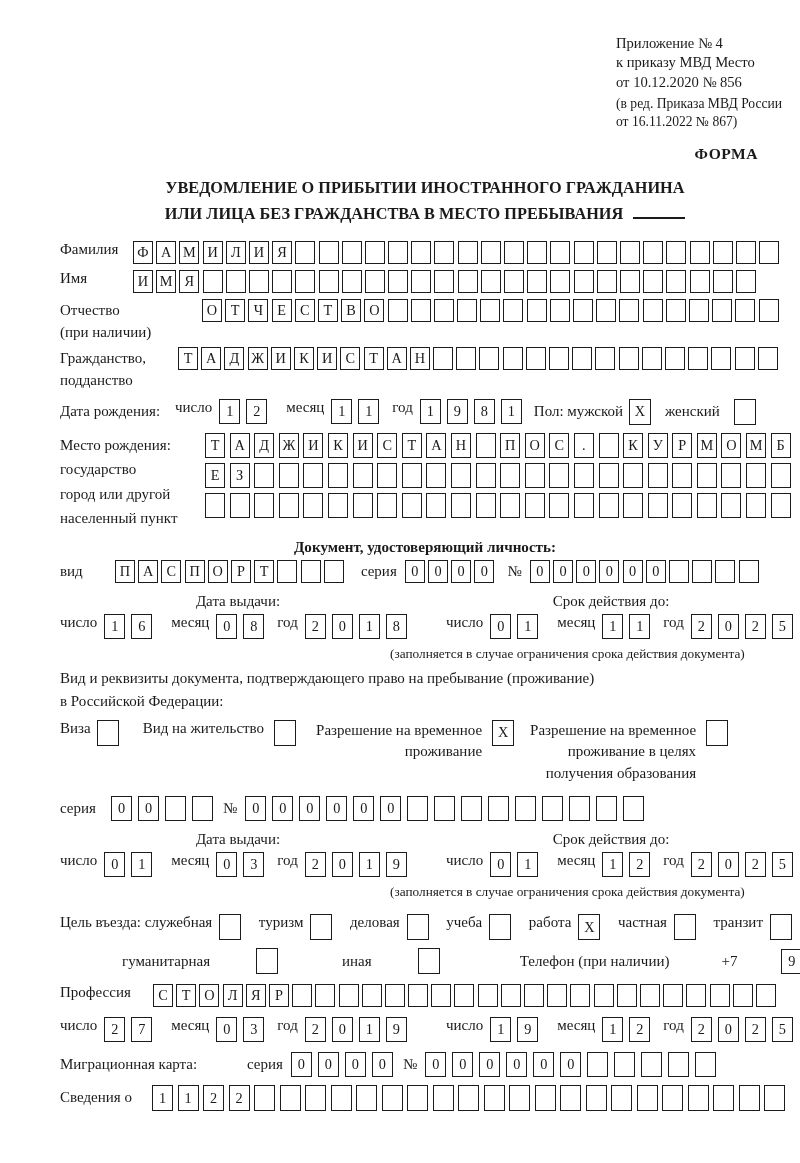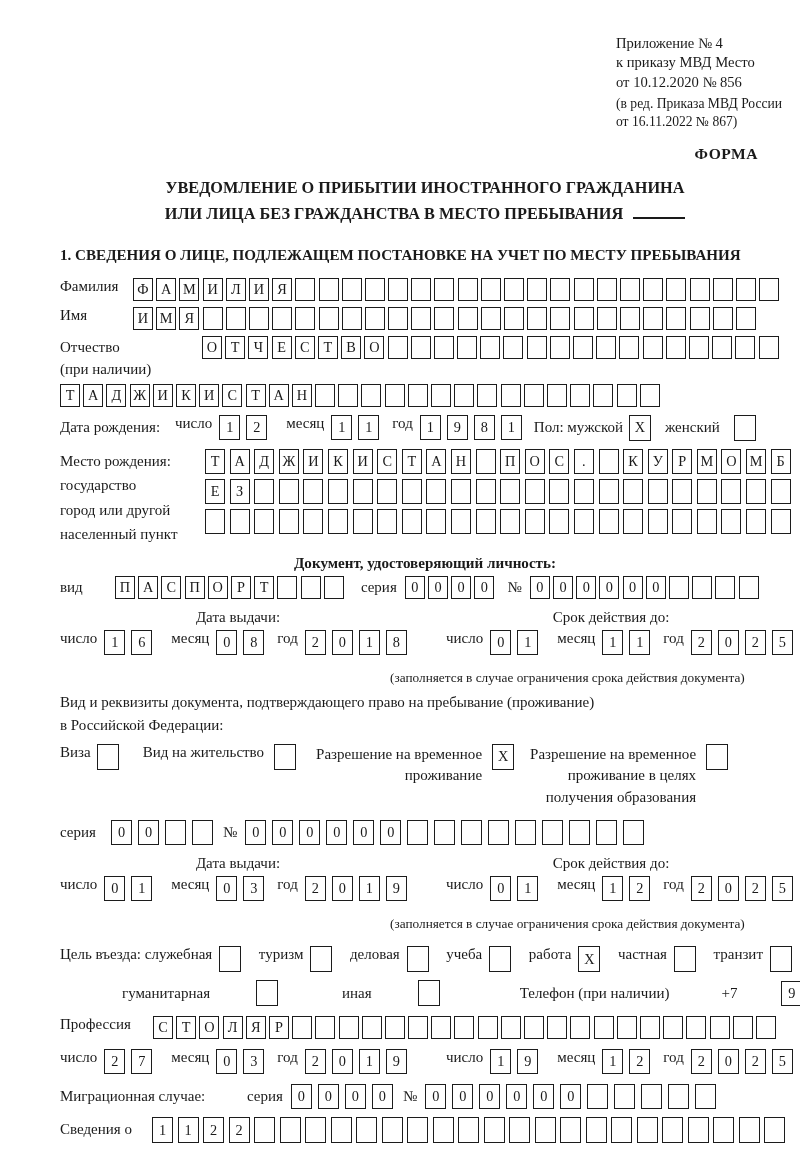--- a/index.html
+++ b/index.html
@@ -36,21 +36,21 @@
   .dblock{display:flex;margin-top:10px;}
   .dcol-l{width:386px;flex:none;}
   .dcol-r{flex:none;}
   .dhead{text-align:center;margin-bottom:4px;}
   .dcol-l .dhead{width:356px;}
   .dcol-r .dhead{width:330px;}
   .dgroup{display:flex;align-items:flex-start;flex:none;}
   .dlab{flex:none;margin-right:7px;}
   .dlab.month{margin-left:13px;}
   .dlab.year{margin-left:7px;}
-  .dnote{font-size:13.3px;white-space:nowrap;margin-left:-56px;margin-top:15px;}
+  .dnote{font-size:13.3px;white-space:nowrap;margin-left:-56px;margin-top:7px;}
   .center-b{text-align:center;font-weight:bold;margin-top:8px;font-size:15.1px;}
   .optrow{margin-top:10px;}
   .optlines{display:inline-flex;flex-direction:column;align-items:flex-end;line-height:21.5px;flex:none;}
   .purp{justify-content:space-between;width:732px;margin-top:14px;}
   .pp{display:flex;align-items:flex-start;flex:none;}
   .pp .cell{margin-left:7px;}
 </style>
 </head>
 <body>
 
@@ -66,21 +66,20 @@
 
   <div class="forma">ФОРМА</div>
 
   <div class="title">
     <div>УВЕДОМЛЕНИЕ О ПРИБЫТИИ ИНОСТРАННОГО ГРАЖДАНИНА</div>
     <div>
       <span>ИЛИ ЛИЦА БЕЗ ГРАЖДАНСТВА В МЕСТО ПРЕБЫВАНИЯ</span><span class="blank"></span>
     </div>
   </div>
 
-  <div class="sec1">1. СВЕДЕНИЯ О ЛИЦЕ, ПОДЛЕЖАЩЕМ ПОСТАНОВКЕ НА УЧЕТ ПО МЕСТУ ПРЕБЫВАНИЯ</div>
 
   <div class="frow mt14">
     <div class="lbl w73">Фамилия</div>
     <div class="boxes">
         <span class="cell">Ф</span>
         <span class="cell">А</span>
         <span class="cell">М</span>
         <span class="cell">И</span>
         <span class="cell">Л</span>
         <span class="cell">И</span>
@@ -170,20 +169,24 @@
         <span class="cell"></span>
         <span class="cell"></span>
         <span class="cell"></span>
         <span class="cell"></span>
         <span class="cell"></span>
         <span class="cell"></span>
       </div>
   </div>
 
   <div class="frow mt4">
+    <div class="lcol w118">
+      <div>Гражданство,</div>
+      <div>подданство</div>
+    </div>
     <div class="boxes">
         <span class="cell">Т</span>
         <span class="cell">А</span>
         <span class="cell">Д</span>
         <span class="cell">Ж</span>
         <span class="cell">И</span>
         <span class="cell">К</span>
         <span class="cell">И</span>
         <span class="cell">С</span>
         <span class="cell">Т</span>
@@ -587,21 +590,21 @@
           <span class="dlab year">год</span>
           <span class="cell d">2</span>
           <span class="cell d">0</span>
           <span class="cell d">2</span>
           <span class="cell d">5</span>
         </div>
     </div>
   </div>
 
   <div class="frow mt10" style="align-items:center;">
-    <span class="lbl w160">Миграционная случае:</span>
+    <span class="lbl w160">Миграционная карта:</span>
     <span class="lbl ml24 mr8">серия</span>
     <span class="boxes">
         <span class="cell d">0</span>
         <span class="cell d">0</span>
         <span class="cell d">0</span>
         <span class="cell d">0</span>
       </span>
     <span class="lbl ml4 mr8">№</span>
     <span class="boxes">
         <span class="cell d">0</span>

